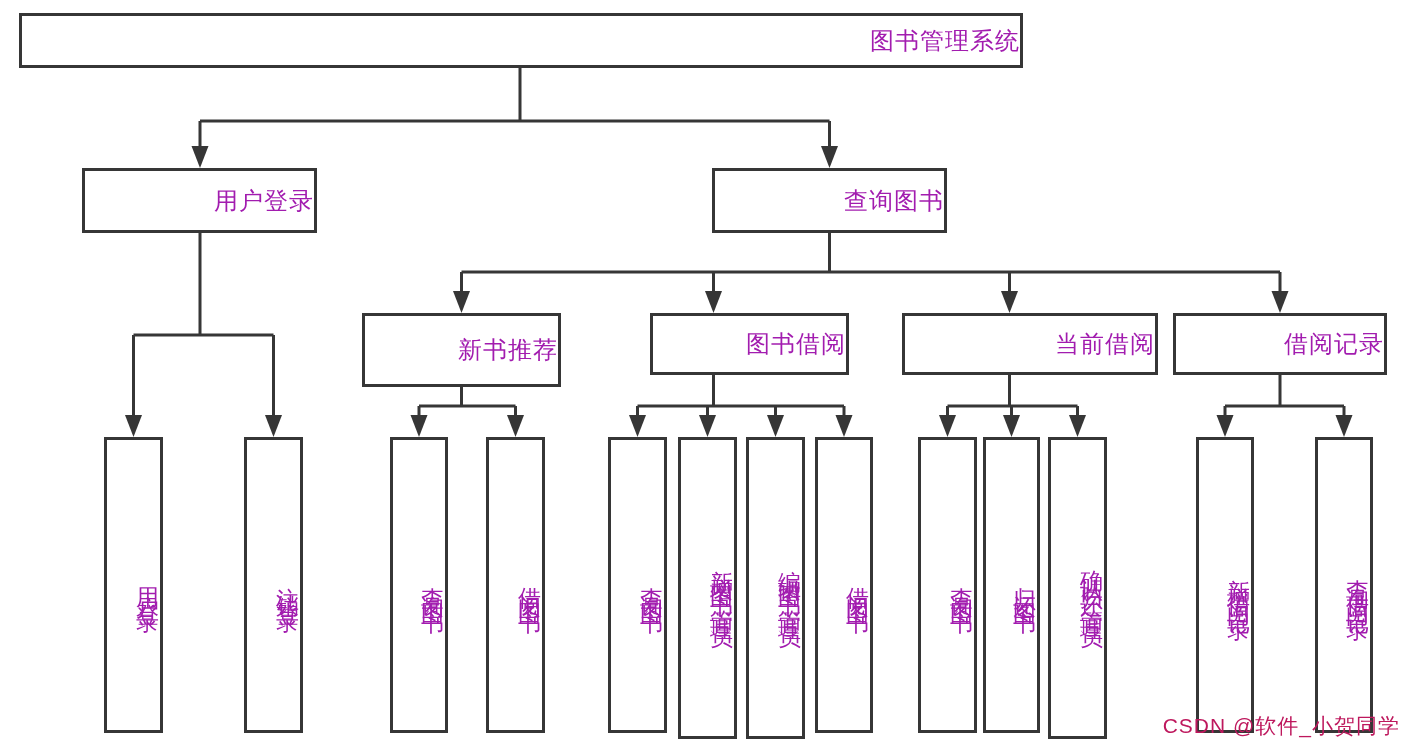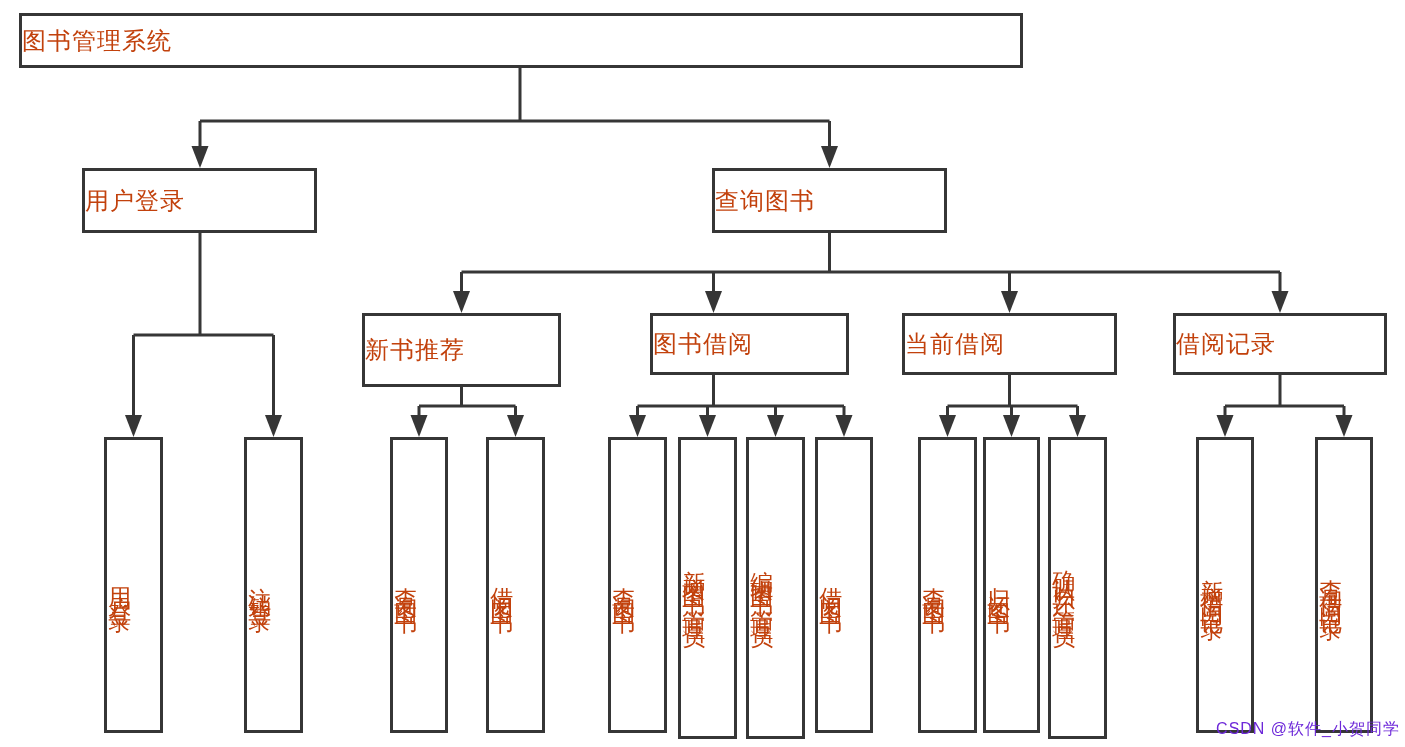--- a/index.html
+++ b/index.html
@@ -15,42 +15,42 @@
     width:1405px; height:747px;
     pointer-events:none;
   }
   .node {
     position:absolute;
     box-sizing:border-box;
     border:3px solid #363636;
     background:#ffffff;
     display:flex;
     align-items:center;
-    justify-content:flex-start;
-    color:#c2410c;
+    justify-content:flex-end;
+    color:#a21caf;
   }
   .h-label {
     font-size:24px;
     letter-spacing:1px;
     white-space:nowrap;
   }
   .v-label {
     writing-mode:vertical-rl;
     text-orientation:mixed;
     font-size:23px;
     letter-spacing:8px;
     line-height:1.1;
     white-space:nowrap;
   }
   .watermark {
     position:absolute;
     right:5px;
     bottom:7px;
-    font-size:16px;
-    color:#6d28d9;
+    font-size:21px;
+    color:#be185d;
     letter-spacing:1px;
     white-space:nowrap;
     z-index:5;
   }
 </style>
 </head>
 <body>
 
 <div class="canvas">
 
@@ -107,21 +107,21 @@
   <div class="node" style="left:712px; top:168px; width:235px; height:65px;">
     <span class="h-label">查询图书</span>
   </div>
 
   <div class="node" style="left:362px; top:313px; width:199px; height:74px;">
     <span class="h-label">新书推荐</span>
   </div>
   <div class="node" style="left:614px; top:313px; width:199px; height:62px;margin-left:36px;">
     <span class="h-label">图书借阅</span>
   </div>
-  <div class="node" style="left:902px; top:313px; width:215px; height:62px;font-family:Liberation Mono, monospace;">
+  <div class="node" style="left:902px; top:313px; width:256px; height:62px;font-family:Liberation Mono, monospace;">
     <span class="h-label">当前借阅</span>
   </div>
   <div class="node" style="left:1173px; top:313px; width:214px; height:62px;">
     <span class="h-label">借阅记录</span>
   </div>
 
   <div class="node" style="left:104px; top:437px; width:59px; height:296px;">
     <span class="v-label">用户登录</span>
   </div>
   <div class="node" style="left:244px; top:437px; width:59px; height:296px;">

